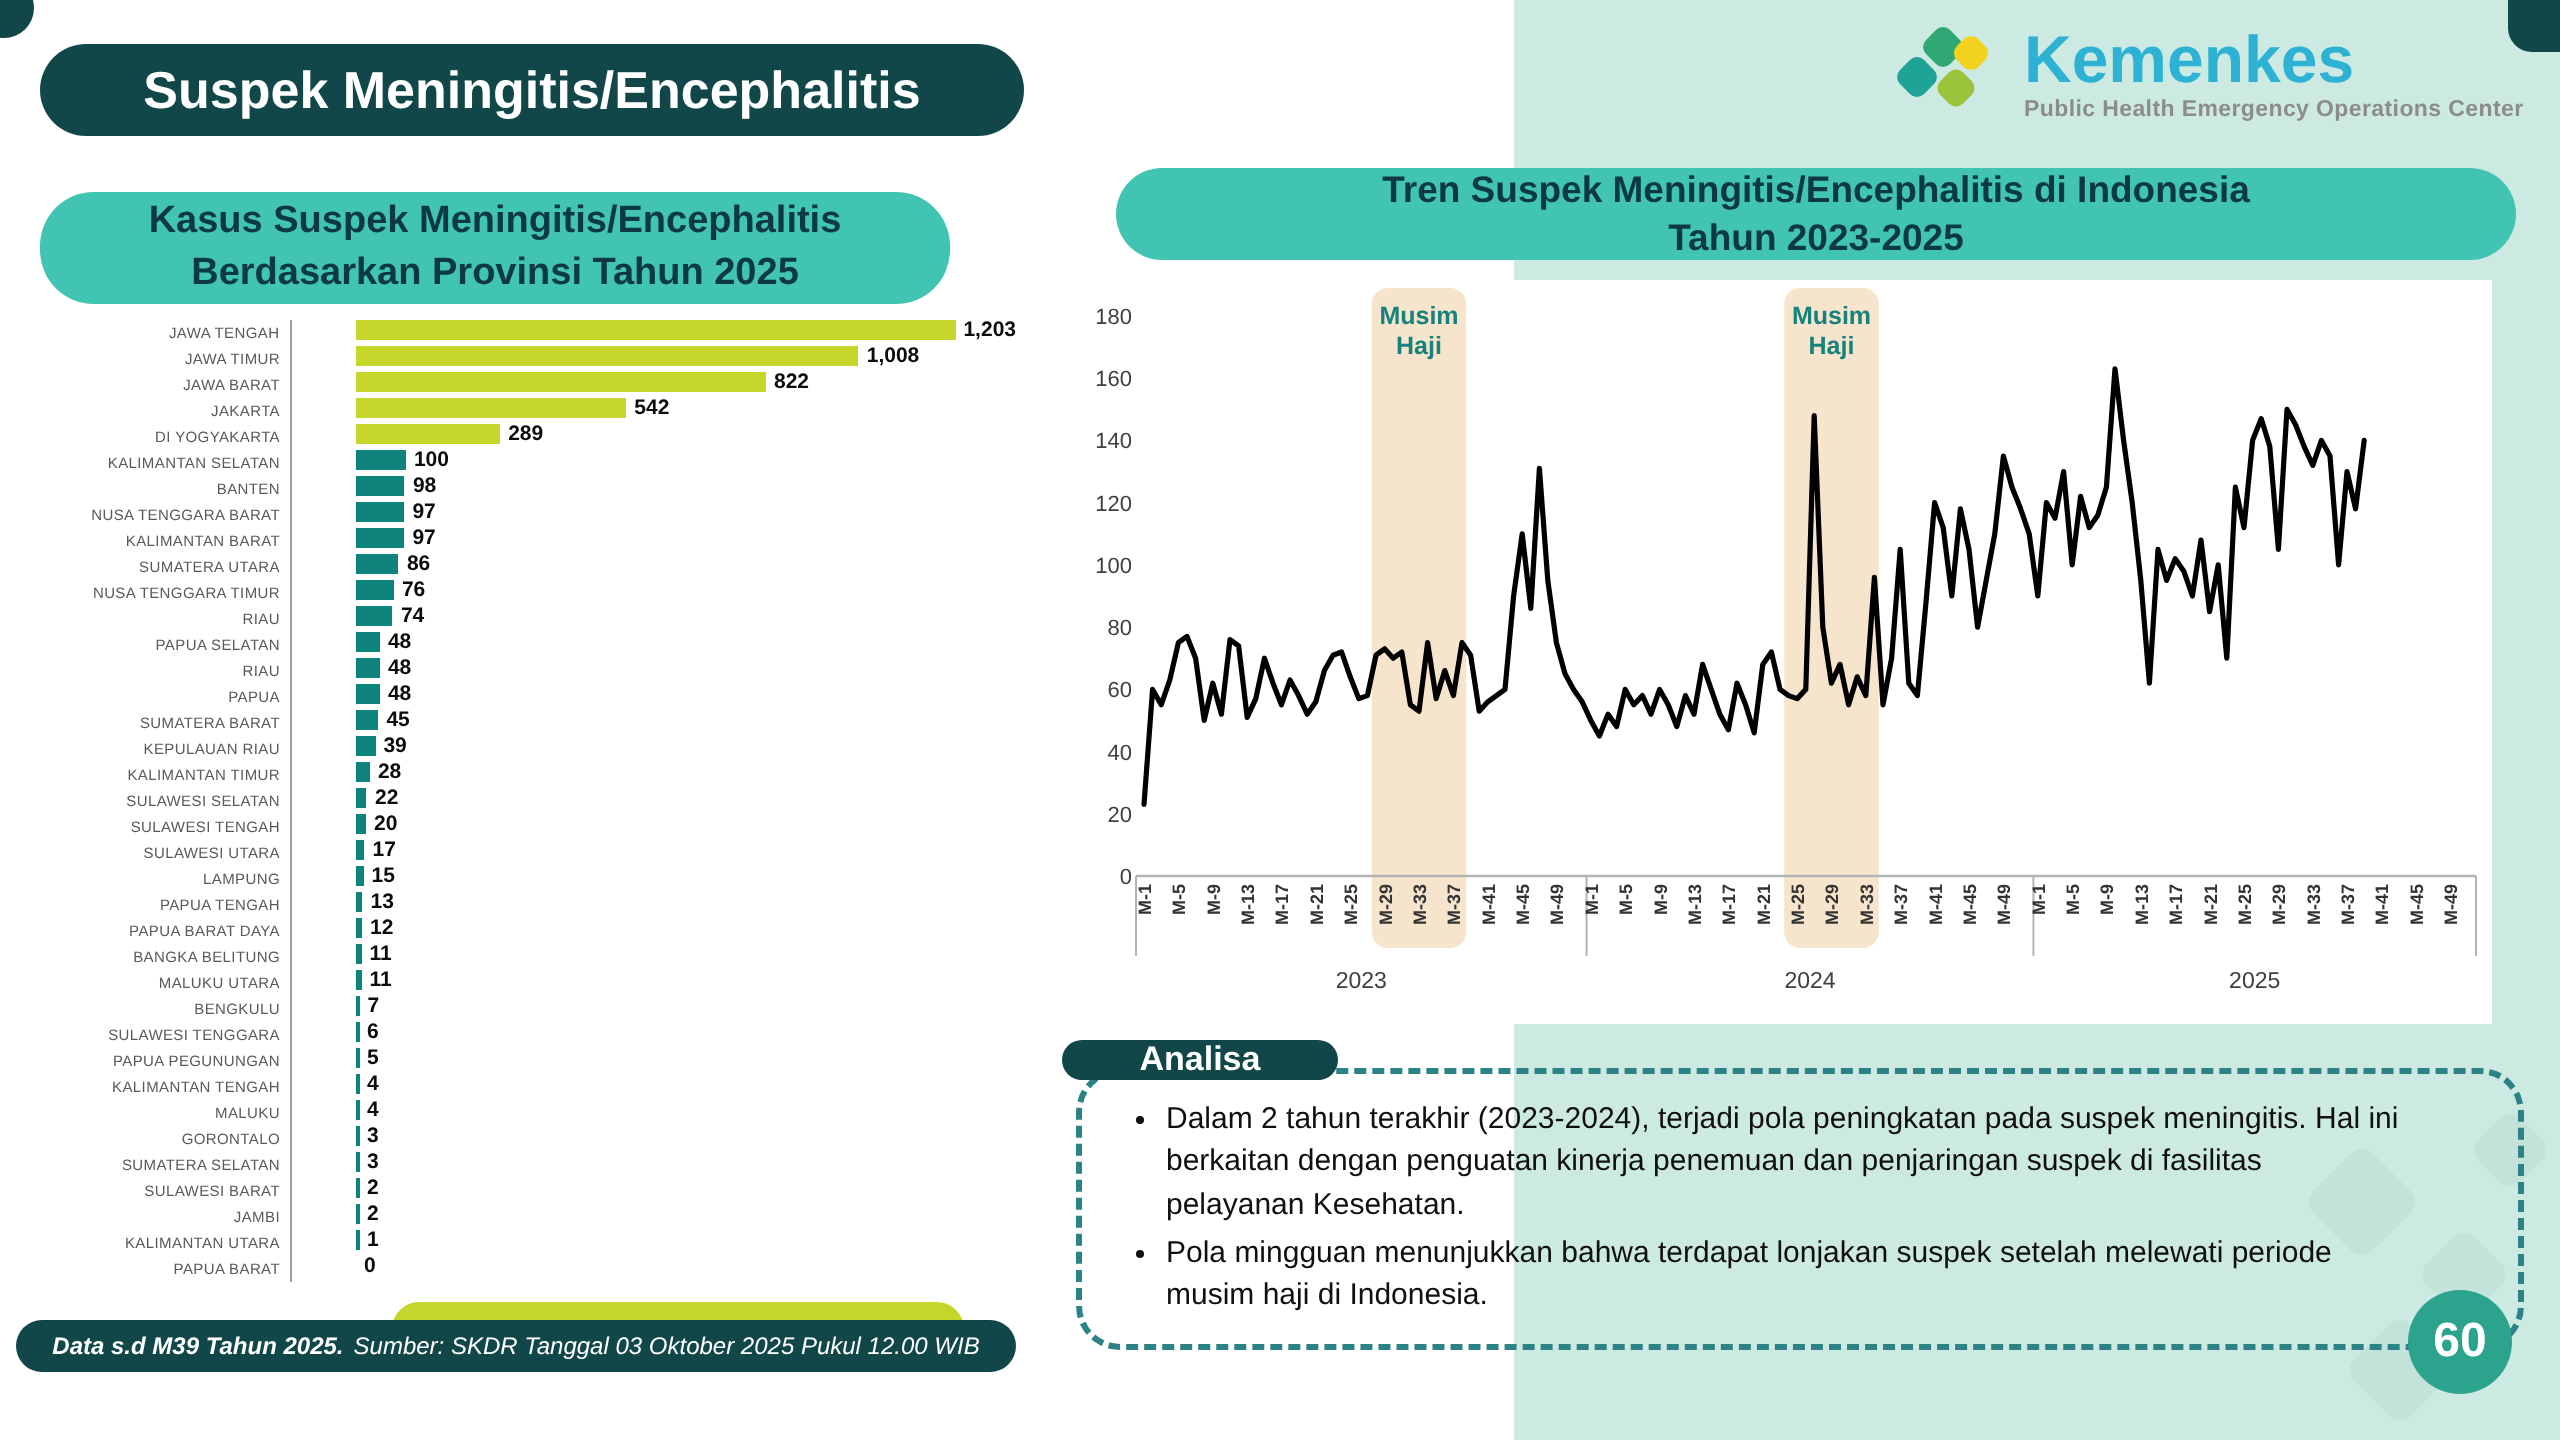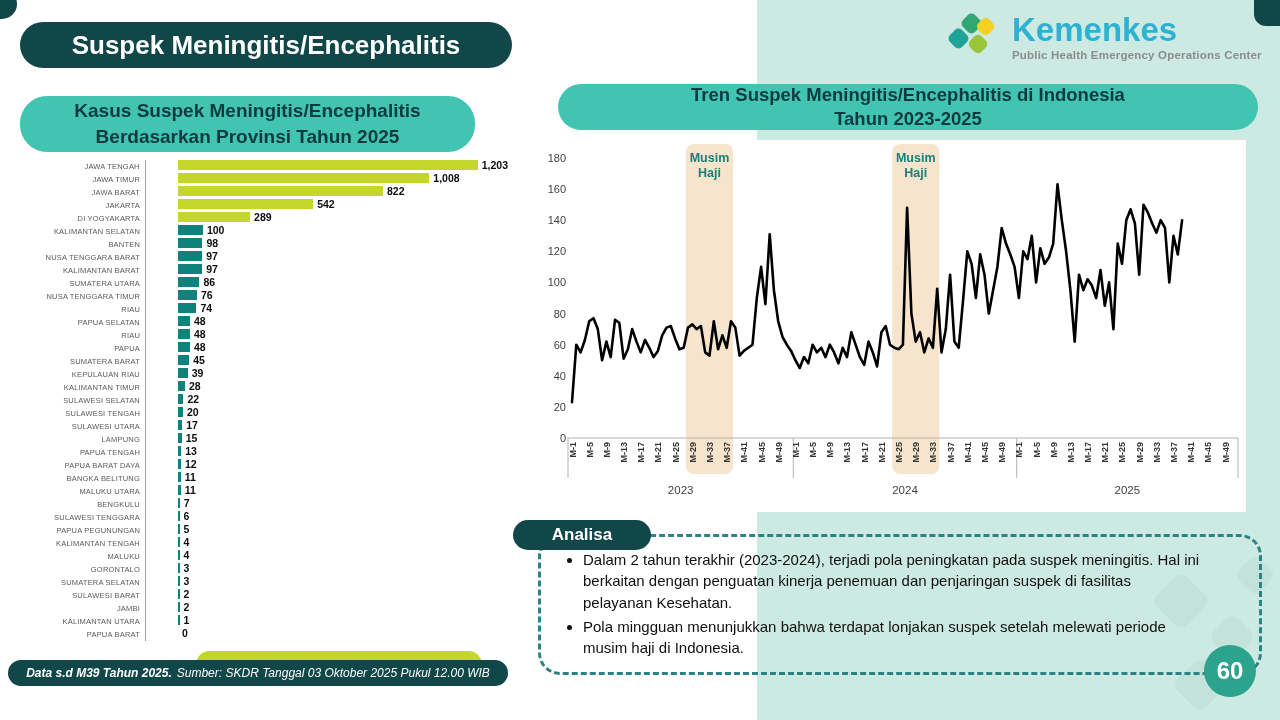--- a/index.html
+++ b/index.html
@@ -21,21 +21,21 @@
   .barea{flex:1;display:flex;border-left:1px solid #9f9f9f;height:13px;padding-left:32px;}
   .bbar{height:9.5px;flex:none;}
   .bval{font-size:10.5px;font-weight:bold;color:#0c0c0c;margin-left:4px;line-height:1;}
   .legend-pill{position:absolute;left:196px;top:651px;height:27px;background:#c4d629;border-radius:14px;display:inline-flex;align-items:flex-end;padding:0 16px 0 10px;gap:7px;}
   .legend-icon{width:26px;height:13px;border:3px solid #101010;border-radius:9px;box-sizing:border-box;background:transparent;}
   .legend-text{font-size:12px;font-style:italic;font-weight:bold;color:#161616;white-space:nowrap;}
   .footer-pill{position:absolute;left:8px;top:660px;width:500px;height:26px;background:#114749;border-radius:14px;display:flex;align-items:center;justify-content:center;color:#fff;font-style:italic;font-size:12px;gap:5px;white-space:nowrap;}
   .footer-b{font-weight:bold;}
   .chart-box{position:absolute;left:532px;top:140px;width:714px;height:372px;background:#ffffff;}
   .analisa-box{position:absolute;left:538px;top:534px;width:724px;height:141px;border:3px dashed #2b8385;border-radius:22px;box-sizing:border-box;z-index:2;}
-  .analisa-pill{position:absolute;left:513px;top:520px;width:138px;height:30px;background:#114749;border-radius:16px;display:flex;align-items:center;justify-content:center;color:#fff;font-weight:bold;font-size:17px;z-index:3;}
+  .analisa-pill{position:absolute;left:531px;top:520px;width:138px;height:20px;background:#114749;border-radius:16px;display:flex;align-items:center;justify-content:center;color:#fff;font-weight:bold;font-size:17px;z-index:3;}
   .analisa-list{margin:12px 0 0 0;padding:0 55px 0 42px;color:#101010;font-size:15px;line-height:1.42;}
   .analisa-list li{margin-bottom:3px;}
   .page-circle{position:absolute;left:1204px;top:645px;width:52px;height:52px;border-radius:50%;background:#2ba38d;color:#fff;font-weight:bold;font-size:24px;display:flex;align-items:center;justify-content:center;z-index:4;}
   svg text{font-family:"Liberation Sans",sans-serif;}
 </style>
 </head>
 <body>
 
 <div class="page">
 

